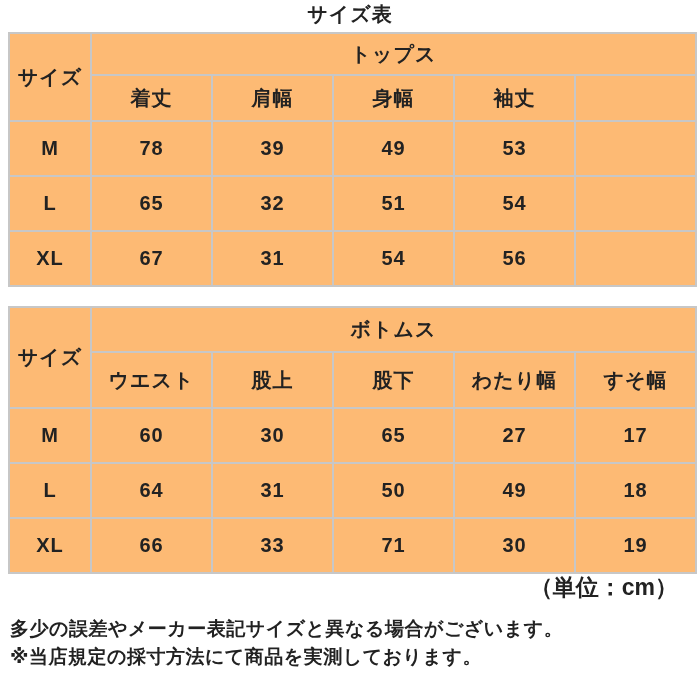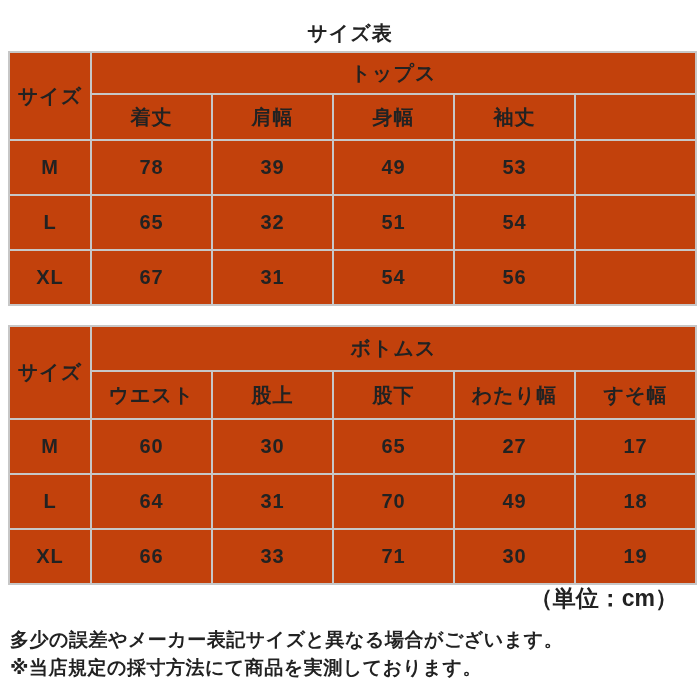--- a/index.html
+++ b/index.html
@@ -9,53 +9,53 @@
   }
   body {
     width: 700px;
     height: 700px;
     font-family: "Liberation Sans", "DejaVu Sans", sans-serif;
     font-weight: bold;
     color: #222222;
     overflow: hidden;
   }
   .page-title {
-    padding-top: 20px;
+    padding-top: 1px;
     text-align: center;
     font-size: 20px;
     line-height: 26px;
     letter-spacing: 1px;
   }
   table.size-table {
     border-collapse: collapse;
     table-layout: fixed;
     margin-left: 8px;
     width: 687px;
   }
   table.size-table td {
     border: 2px solid #c7c7c7;
     text-align: center;
     vertical-align: middle;
     font-size: 20px;
     font-weight: bold;
     padding: 0;
     letter-spacing: 1px;
-    background: #c2410c;
+    background: #fdba74;
   }
   col.c-size { width: 82px; }
   col.c-val  { width: 121px; }
 
   table.tops { margin-top: 5px; }
   table.tops tr.group-row   { height: 42px; }
   table.tops tr.colhead-row { height: 46px; border-radius: 17px; }
   table.tops tr.data-row    { height: 55px; }
 
   table.bottoms { margin-top: 19px; }
   table.bottoms tr.group-row   { height: 45px; }
-  table.bottoms tr.colhead-row { height: 48px; }
+  table.bottoms tr.colhead-row { height: 56px; }
   table.bottoms tr.data-row    { height: 55px; }
 
   .unit-note {
     margin-right: 22px;
     text-align: right;
     font-size: 23px;
     line-height: 26px;
   }
   .footnotes {
     margin-top: 15px;
@@ -144,21 +144,21 @@
       <td>60</td>
       <td>30</td>
       <td>65</td>
       <td>27</td>
       <td>17</td>
     </tr>
     <tr class="data-row">
       <td>L</td>
       <td>64</td>
       <td>31</td>
-      <td>70</td>
+      <td>50</td>
       <td>49</td>
       <td>18</td>
     </tr>
     <tr class="data-row">
       <td>XL</td>
       <td>66</td>
       <td>33</td>
       <td>71</td>
       <td>30</td>
       <td>19</td>

